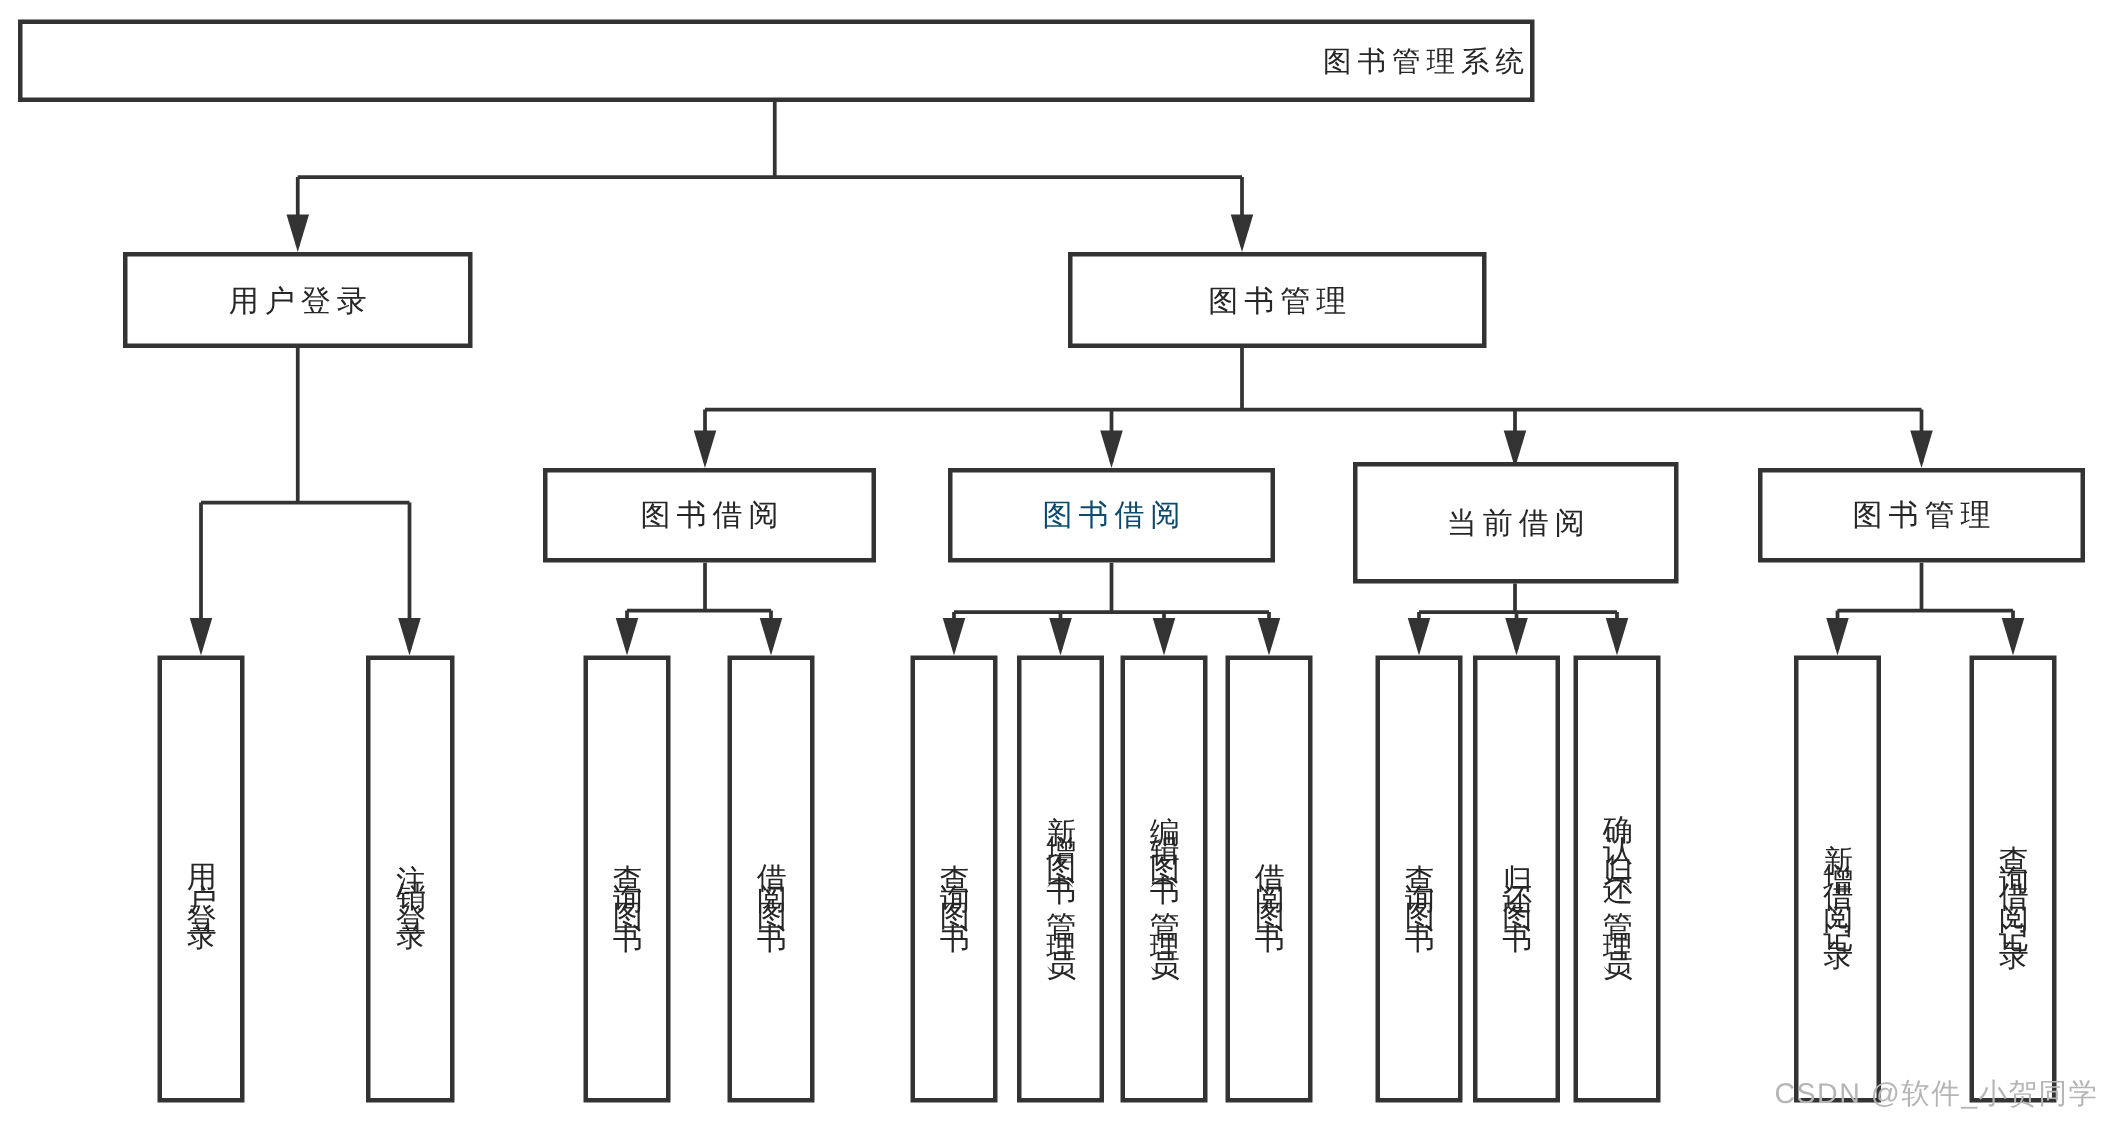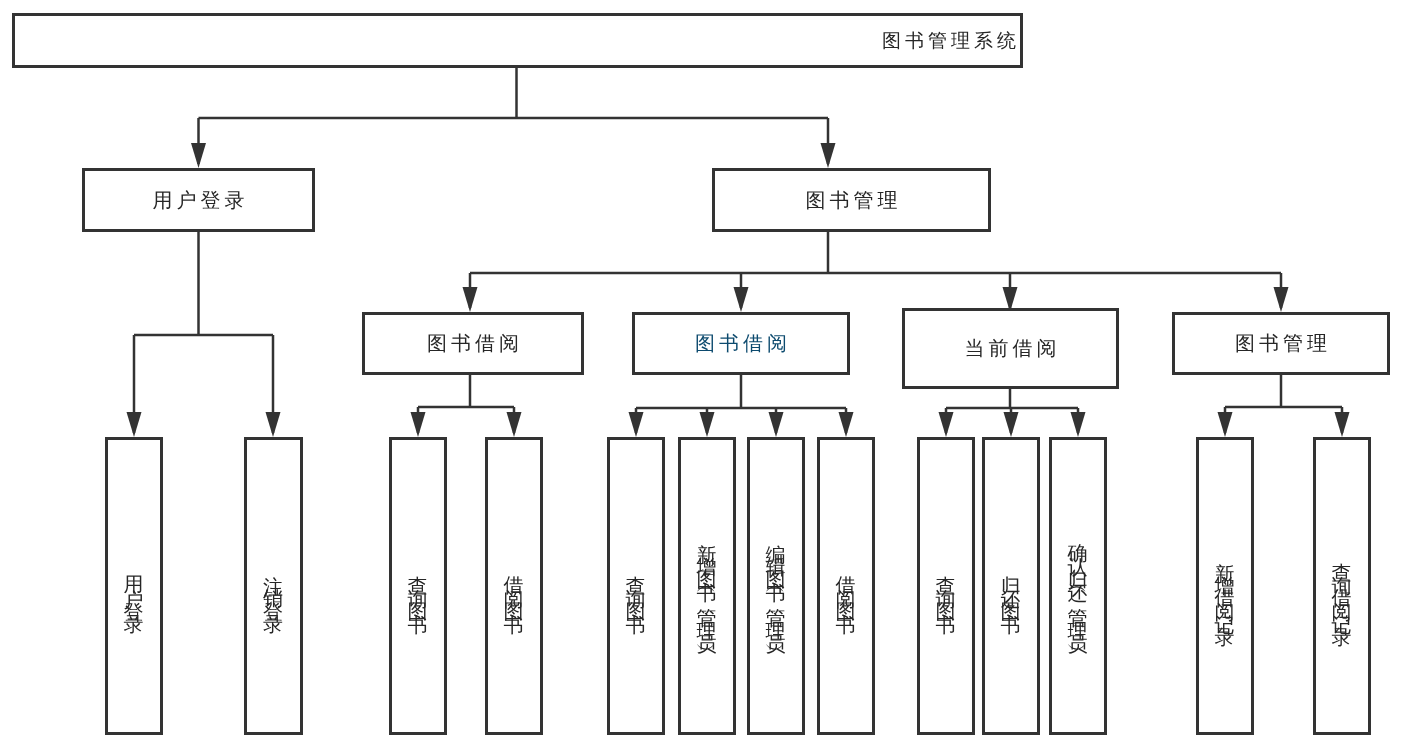--- a/index.html
+++ b/index.html
@@ -139,13 +139,14 @@
       <div class="node v" style="left: 1049px; top: 437px; width: 58px; height: 298px; border-color: rgb(51, 51, 51);">
         <span class="lbl" style="color: rgb(38, 38, 38);">确认归还（管理员）</span>
       </div>
       <div class="node v" style="left: 1196px; top: 437px; width: 58px; height: 298px; border-color: rgb(51, 51, 51);">
         <span class="lbl" style="color: rgb(38, 38, 38);">新增借阅记录</span>
       </div>
       <div class="node v" style="left: 1313px; top: 437px; width: 58px; height: 298px; border-color: rgb(51, 51, 51);">
         <span class="lbl" style="color: rgb(38, 38, 38);">查询借阅记录</span>
       </div>
     </div>
+  <div class="watermark" style="color: rgb(181, 181, 181);">CSDN @软件_小贺同学</div>
 </div>
 
 </body></html>

